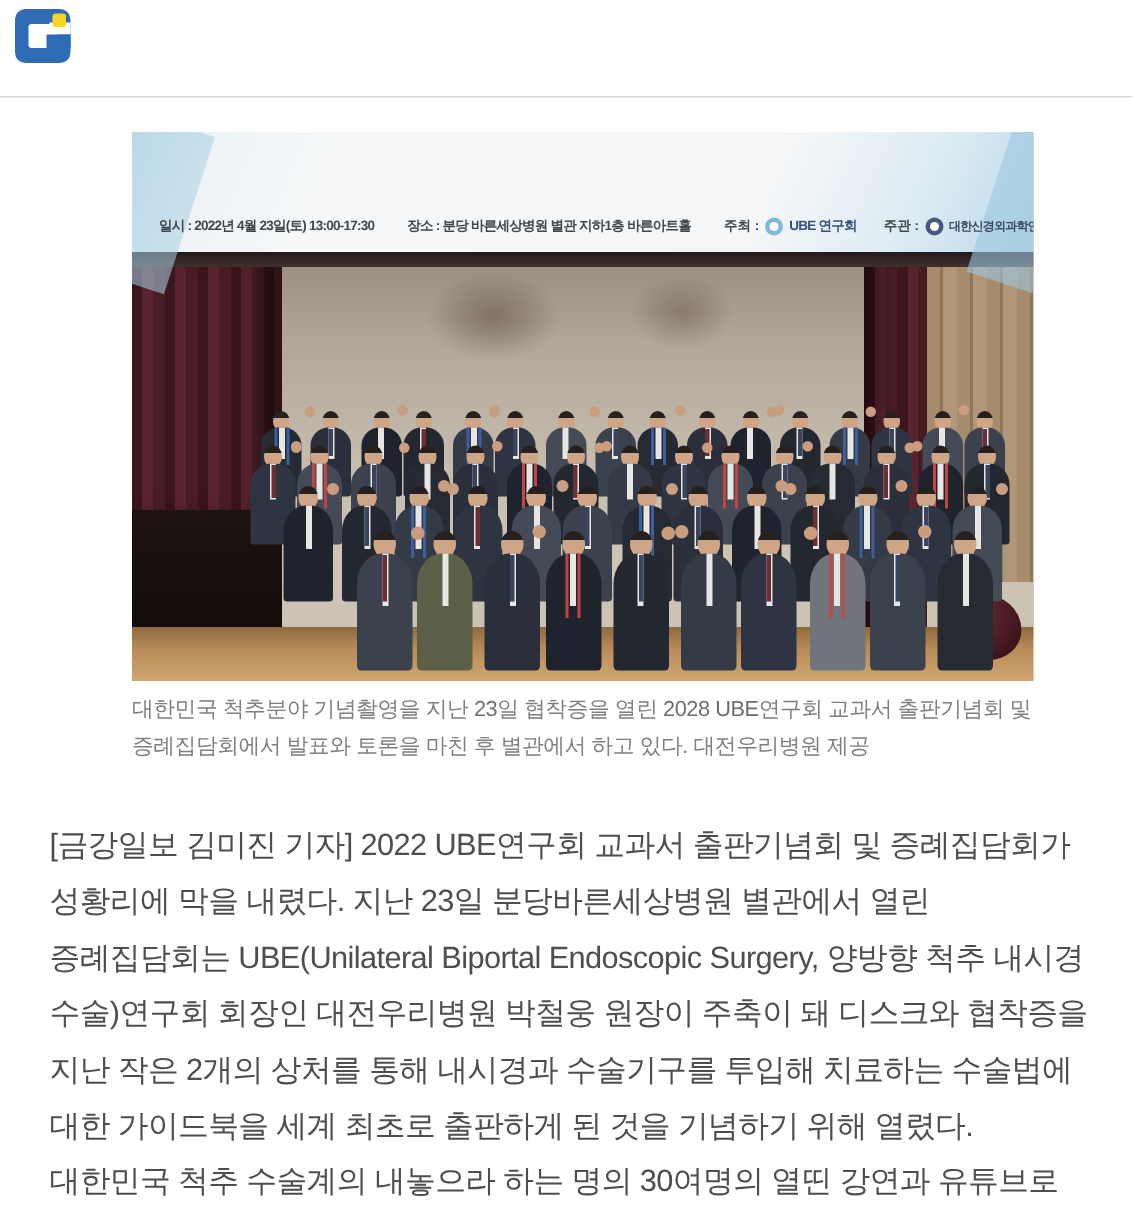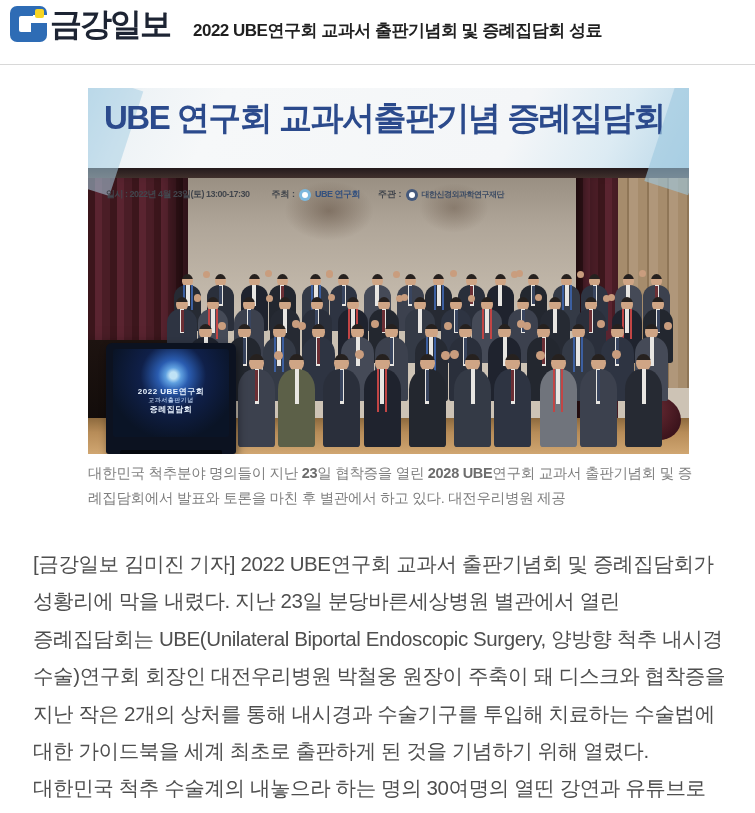--- a/index.html
+++ b/index.html
@@ -17,21 +17,21 @@
   .g-icon .dot{position:absolute;right:3px;top:3px;width:9px;height:9px;background:#f7d522;border-radius:2px;}
   .brand-text{font-size:32px;font-weight:800;color:#1d2433;letter-spacing:-2px;line-height:36px;}
   .head-title{position:absolute;left:193px;top:19px;font-size:17px;font-weight:700;color:#1f1f1f;letter-spacing:-0.5px;}
   
   .photo{position:absolute;left:88px;top:88px;width:601px;height:366px;overflow:hidden;background:#c3b8aa;}
   .banner{position:absolute;left:0;top:0;width:601px;height:80px;z-index:10;
     background:linear-gradient(115deg,#cfe3ef 0%,#eef3f6 9%,#f6f8f9 22%,#f4f6f8 70%,#dcebf3 86%,#b9d7e8 100%);}
   .banner::before{content:"";position:absolute;left:-30px;top:-10px;width:70px;height:110px;background:#aacfe4;opacity:.55;transform:rotate(18deg);}
   .banner::after{content:"";position:absolute;right:-18px;top:-12px;width:46px;height:115px;background:#9cc8e0;opacity:.6;transform:rotate(18deg);}
   .banner-title{position:absolute;left:16px;top:8px;width:575px;font-size:33px;font-weight:800;color:#2b4a8c;letter-spacing:-1.5px;white-space:nowrap;}
-  .banner-info{position:absolute;left:18px;right:6px;top:56px;display:flex;align-items:flex-start;font-size:9px;color:#42464d;white-space:nowrap;z-index:2;margin-top:44px;}
+  .banner-info{position:absolute;left:18px;right:6px;top:56px;display:flex;align-items:flex-start;font-size:9px;color:#42464d;white-space:nowrap;z-index:2;}
   .banner-info .seg{margin-right:22px;font-weight:700;letter-spacing:-0.5px;}
   .org{display:flex;align-items:center;margin-right:18px;}
   .org .lbl{font-weight:700;margin-right:4px;}
   .circle-logo{width:12px;height:12px;border-radius:50%;background:#7db8dd;position:relative;margin-right:4px;}
   .circle-logo::after{content:"";position:absolute;left:3px;top:3px;width:6px;height:6px;border-radius:50%;background:#fff;}
   .circle-logo.dark{background:#44597c;}
   .org .nm{font-weight:700;color:#33507e;letter-spacing:-0.5px;}
   .org .nm.small{font-size:8px;color:#3a4a63;}
   
   .stage-top{position:absolute;left:0;top:80px;width:601px;height:10px;background:linear-gradient(#241a1c,#40302c);z-index:3;}
@@ -60,38 +60,36 @@
   .podium{position:absolute;left:18px;top:255px;width:130px;height:111px;z-index:8;
     background:#0c1220;border-radius:6px 6px 3px 3px;box-shadow:2px 4px 8px rgba(0,0,0,.45);}
   .podium-screen{position:absolute;left:7px;top:6px;width:116px;height:88px;border-radius:3px;overflow:hidden;
     background:radial-gradient(circle at 52% 30%, #bfe2f5 0 4%, #5fa0e0 9%, #2a5cb0 18%, rgba(16,34,80,.85) 38%, #0a1426 75%);}
   .podium-screen .ptxt{position:absolute;left:0;top:38px;width:100%;text-align:center;color:#cfe4ff;
     font-size:6px;line-height:9px;letter-spacing:0.5px;}
   .podium-screen .ptxt .big{font-size:8px;font-weight:700;color:#eaf4ff;}
   .podium-base{position:absolute;left:14px;bottom:-2px;width:102px;height:6px;background:#05070c;border-radius:2px;}
   
   .caption{position:absolute;left:88px;top:461px;width:604px;font-size:14.5px;line-height:25px;color:#7f7f7f;letter-spacing:-0.3px;}
-  .caption b{font-weight:700;color:#6d6d6d;}
+  .caption b{font-weight:400;color:#6d6d6d;}
   
   .article{position:absolute;left:33px;top:545px;width:699px;font-size:20.5px;line-height:37.4px;color:#4e4e4e;letter-spacing:-0.4px;text-align:left;word-break:keep-all;}
 </style>
 </head>
 <body>
 
 <div class="masthead">
   <div class="brand">
     <div class="g-icon">
       <div class="core"></div>
         <div class="notch"></div>
         <div class="bar"></div>
         <div class="dot"></div>
     </div>
-    <div class="brand-text">금강일보</div>
   </div>
-  <div class="head-title">2022 UBE연구회 교과서 출판기념회 및 증례집담회 성료</div>
 </div>
 
 <div class="photo">
   <div class="screen">
       <div class="blob1"></div>
       <div class="blob2"></div>
     </div>
   <div class="slat-wall"></div>
   <div class="rear-band"></div>
   <div class="curtain left"></div>
@@ -509,46 +507,36 @@
         </div>
       </div>
       <div style="position: absolute; left: 537px; top: 266px; width: 37px; z-index: 7;">
         <div style="position:relative;margin:0 auto;width:15px;height:17px;border-radius:50% 50% 45% 45%;background:linear-gradient(#26211f 0 36%,#cfa585 36%);"></div>
         <div style="position:relative;margin-top:-2px;width:37px;height:78px;background:#262a33;border-radius:45% 45% 8% 8% / 26% 26% 4% 4%;">
           <div style="position:absolute;left:16.5px;top:0;width:4px;height:35px;background:#e8e6e2;"></div>
         </div>
       </div>
     </div>
 
-  <div class="podium">
-    <div class="podium-screen">
-      <div class="ptxt">
-        <div class="big">2022 UBE연구회</div>
-        <div>교과서출판기념</div>
-        <div class="big">증례집담회</div>
-      </div>
-    </div>
-    <div class="podium-base"></div>
-  </div>
 
   <div class="banner">
-    <div class="banner-title">UBE 연구회 교과서출판기념 증례집담회</div>
     <div class="banner-info">
       <span class="seg">일시 : 2022년 4월 23일(토) 13:00-17:30</span>
+      <span class="seg">장소 : 분당 바른세상병원 별관 지하1층 바른아트홀</span>
       <span class="org">
         <span class="lbl">주최 :</span>
         <span class="circle-logo"></span>
         <span class="nm">UBE 연구회</span>
       </span>
       <span class="org">
         <span class="lbl">주관 :</span>
         <span class="circle-logo dark"></span>
         <span class="nm small">대한신경외과학연구재단</span>
       </span>
     </div>
   </div>
 </div>
 
 <div class="caption">
-  <span>대한민국 척추분야 명의들이 지난 </span><b>23</b><span>일 협착증을 열린 </span><b>2028 UBE</b><span>연구회 교과서 출판기념회 및 증례집담회에서 발표와 토론을 마친 후 별관에서 하고 있다. 대전우리병원 제공</span>
+  <span>대한민국 척추분야 기념촬영을 지난 </span><b>23</b><span>일 협착증을 열린 </span><b>2028 UBE</b><span>연구회 교과서 출판기념회 및 증례집담회에서 발표와 토론을 마친 후 별관에서 하고 있다. 대전우리병원 제공</span>
 </div>
 
 <div class="article">[금강일보 김미진 기자] 2022 UBE연구회 교과서 출판기념회 및 증례집담회가 성황리에 막을 내렸다. 지난 23일 분당바른세상병원 별관에서 열린 증례집담회는 UBE(Unilateral Biportal Endoscopic Surgery, 양방향 척추 내시경 수술)연구회 회장인 대전우리병원 박철웅 원장이 주축이 돼 디스크와 협착증을 지난 작은 2개의 상처를 통해 내시경과 수술기구를 투입해 치료하는 수술법에 대한 가이드북을 세계 최초로 출판하게 된 것을 기념하기 위해 열렸다. 대한민국 척추 수술계의 내놓으라 하는 명의 30여명의 열띤 강연과 유튜브로 참가한 해외 석학들까지 포함, 150여 명의 신경외과, 정형외과 전문의들의 토론이 이어졌다.</div>
 
 </body></html>

